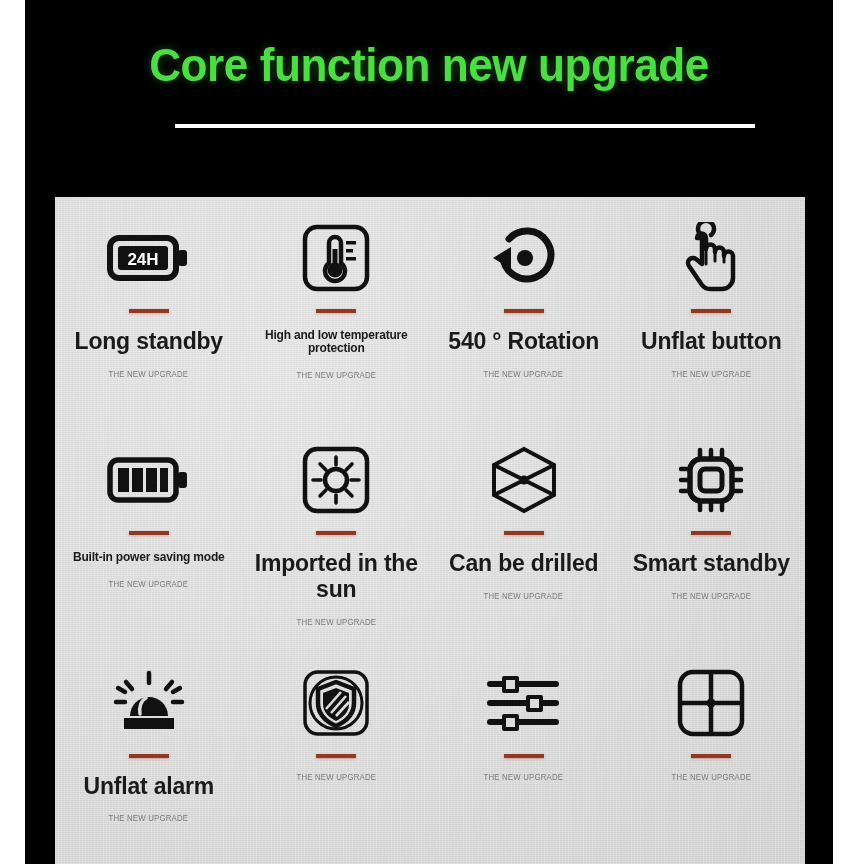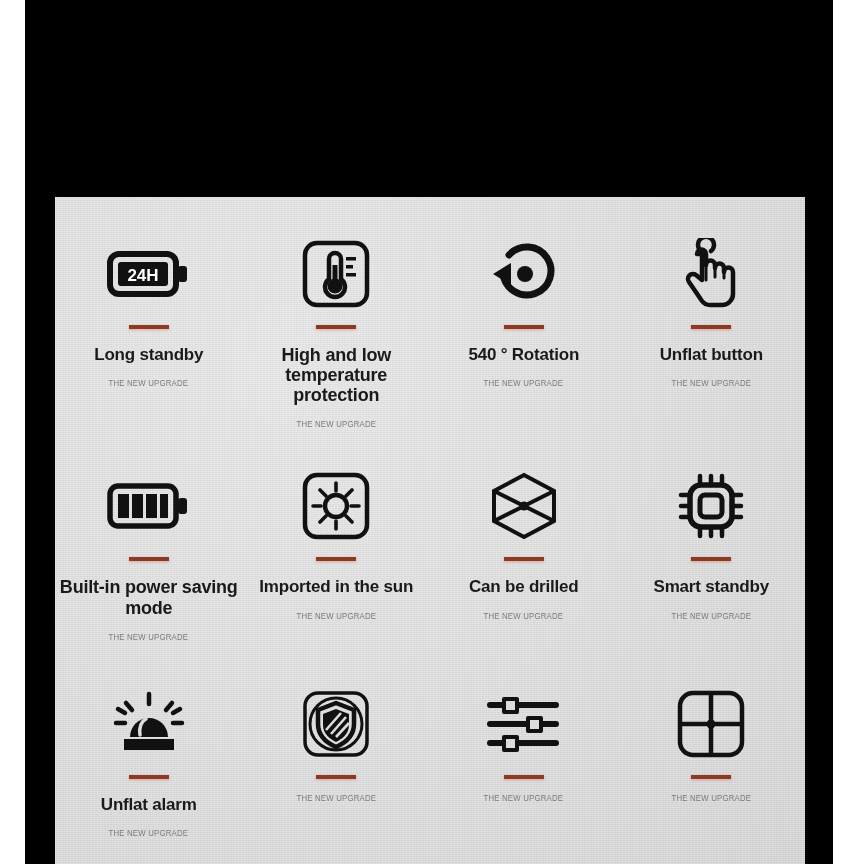--- a/index.html
+++ b/index.html
@@ -68,22 +68,22 @@
     display:grid;
     grid-template-columns:repeat(4,1fr);
     grid-template-rows:repeat(3,1fr);
   }
   .cell{
     position:relative;
     display:flex;
     flex-direction:column;
     align-items:center;
     justify-content:flex-start;
+    padding-top:22px;
     box-sizing:border-box;
-    margin-top:38px;
   }
   .icon-wrap{
     height:78px;
     display:flex;
     align-items:center;
     justify-content:center;
   }
   .icon-wrap svg{display:block;}
   .dash{
     width:40px;height:4px;
@@ -93,37 +93,41 @@
   }
   .cap{
     margin-top:16px;
     color:#1a1a1a;
     font-weight:bold;
     text-align:center;
     line-height:1.12;
     letter-spacing:-0.2px;
     padding:0 4px;
   }
-  .cap.one{font-size:17px;}
-  .cap.two{font-size:18px;}
+  .cap.one{font-size:23px;}
+  .cap.two{font-size:12px;}
   .sub{
     margin-top:14px;
     color:#7b7b7b;
     font-size:8.5px;
     letter-spacing:0.2px;
     transform:scaleX(0.92);
     white-space:nowrap;
   }
 </style>
 </head>
 <body>
 
 <div class="frame">
   <div class="stage"></div>
 
+  <div class="header">
+    <div class="title">Core function new upgrade</div>
+    <div class="title-rule"></div>
+  </div>
 
   <div class="panel">
     <div class="grid">
 
       <div class="cell">
         <div class="icon-wrap">
           <svg width="84" height="52" viewBox="0 0 84 52">
             <rect x="3" y="6" width="66" height="40" rx="9" fill="none" stroke="#111" stroke-width="6"></rect>
             <rect x="11" y="14" width="50" height="24" rx="3" fill="#111"></rect>
             <text x="36" y="33" font-family="Liberation Sans, sans-serif" font-size="17" font-weight="bold" fill="#fff" text-anchor="middle">24H</text>

